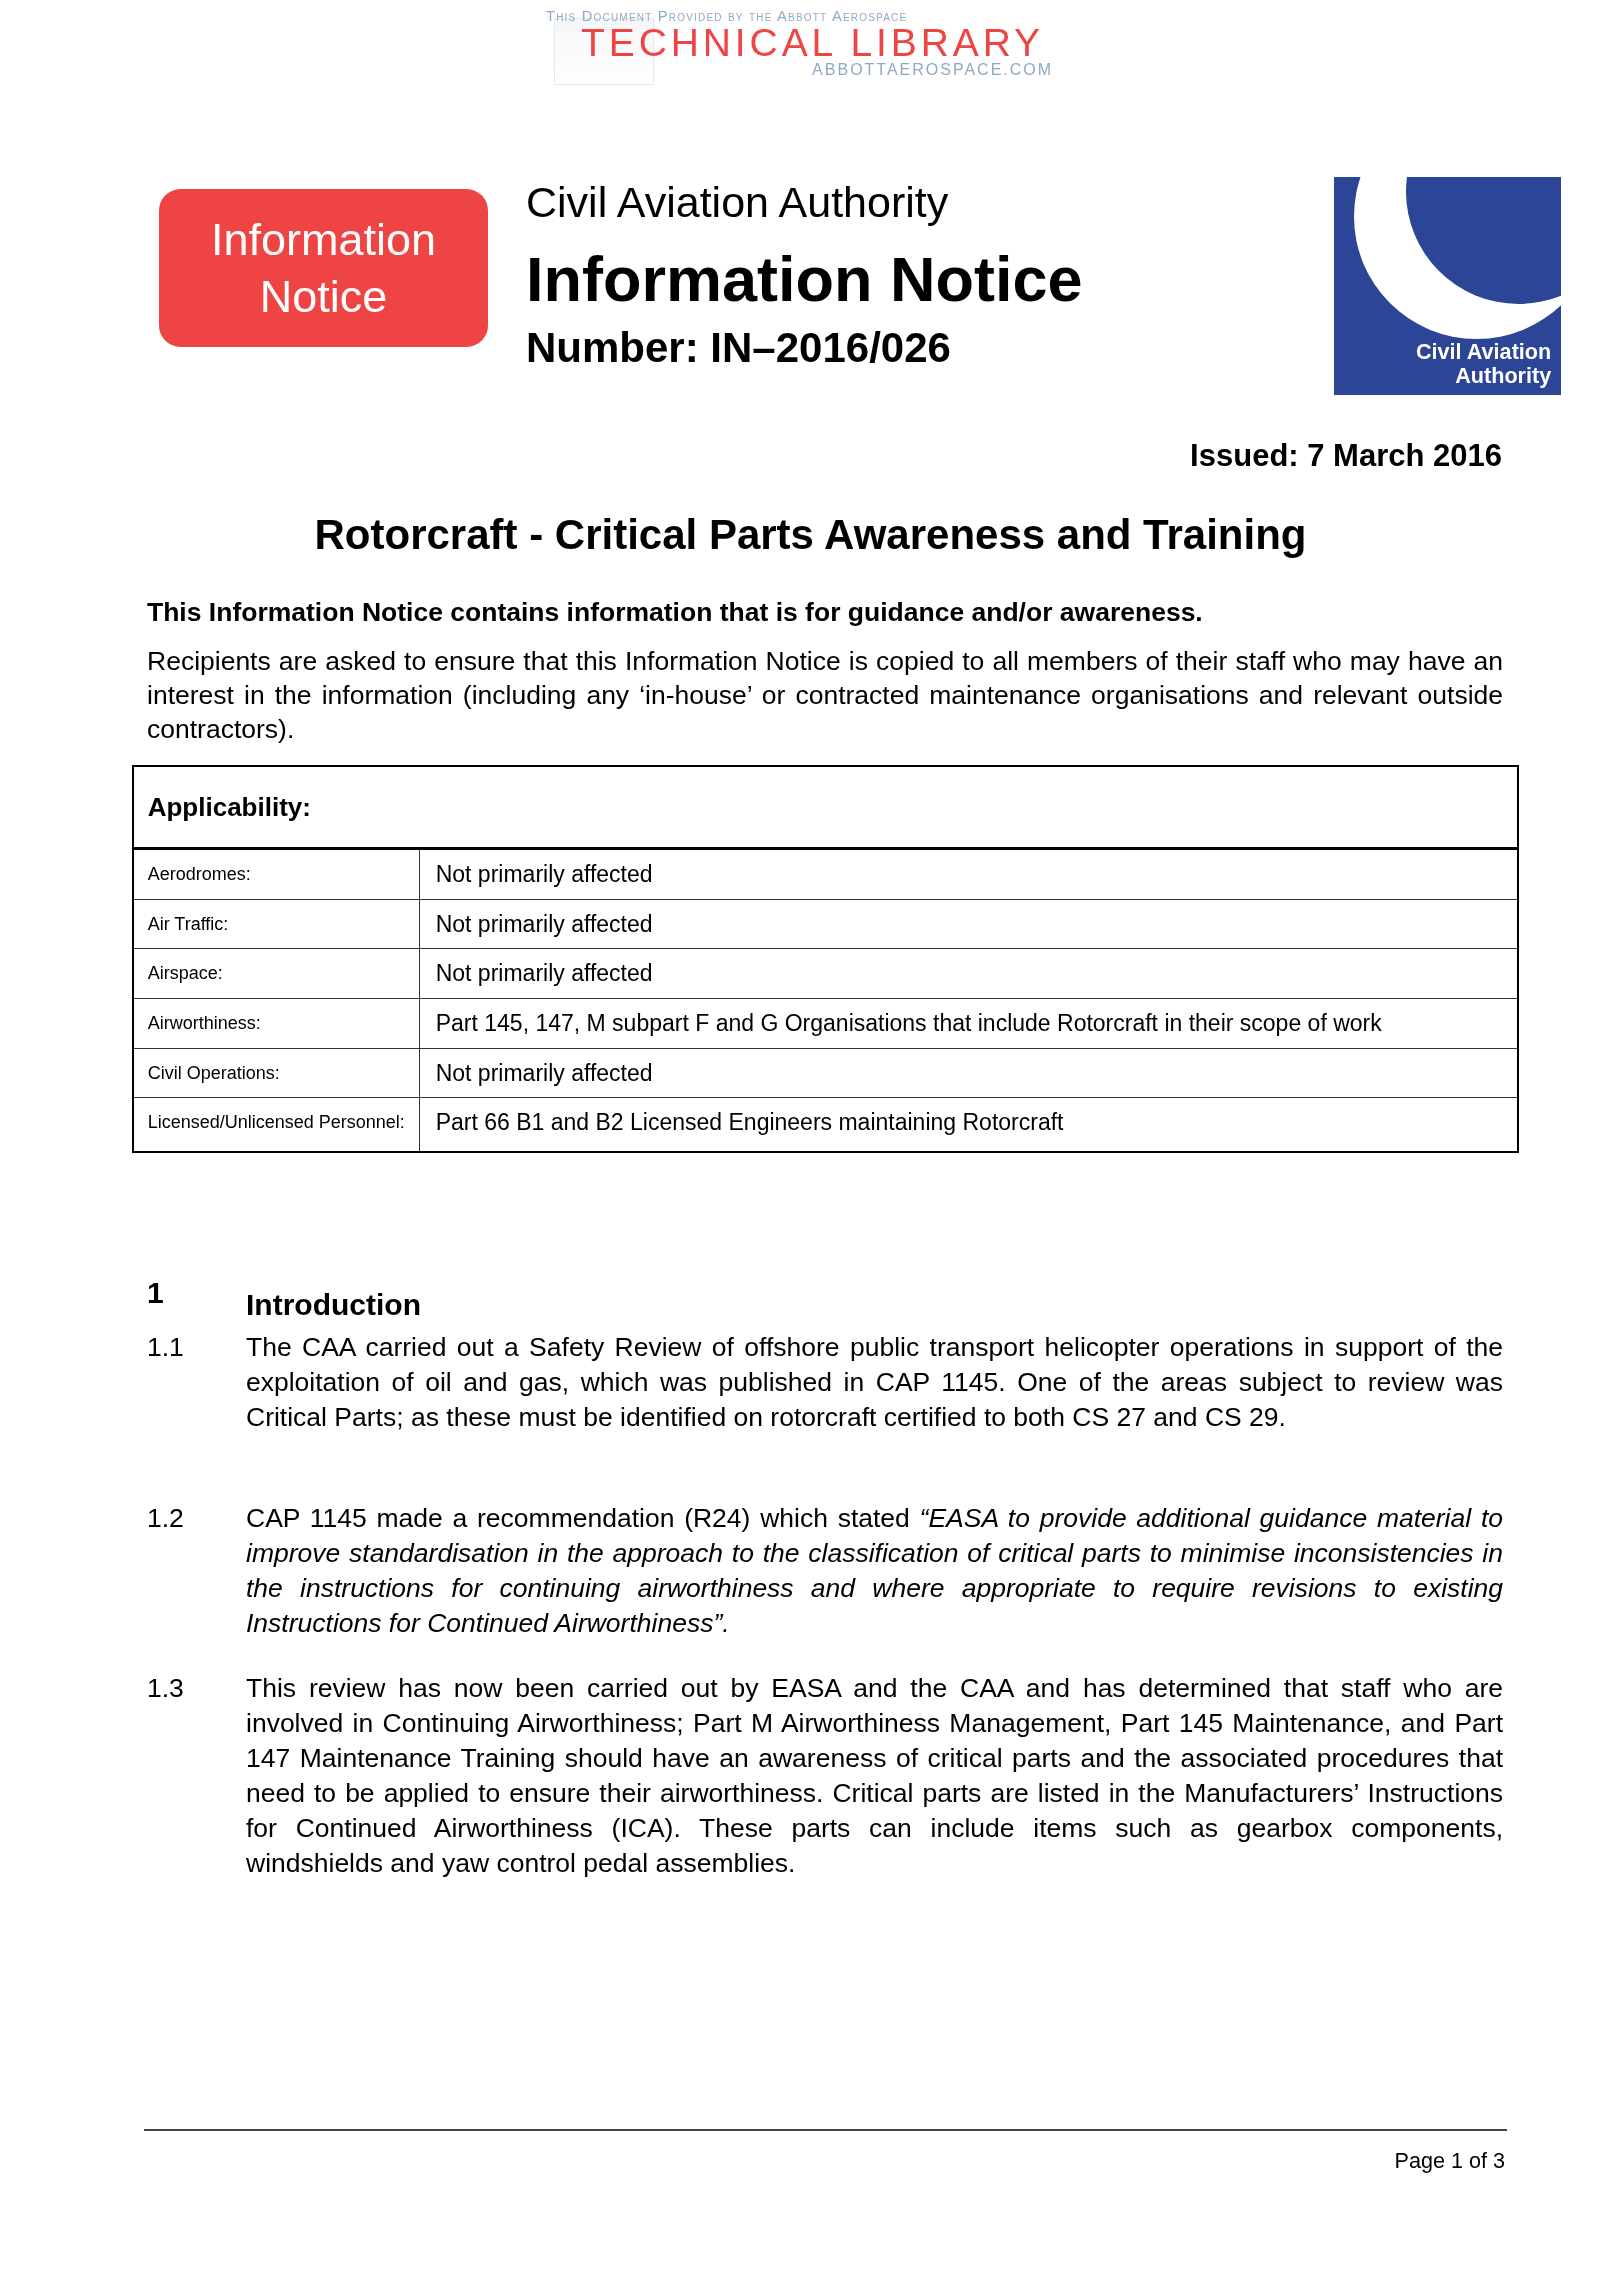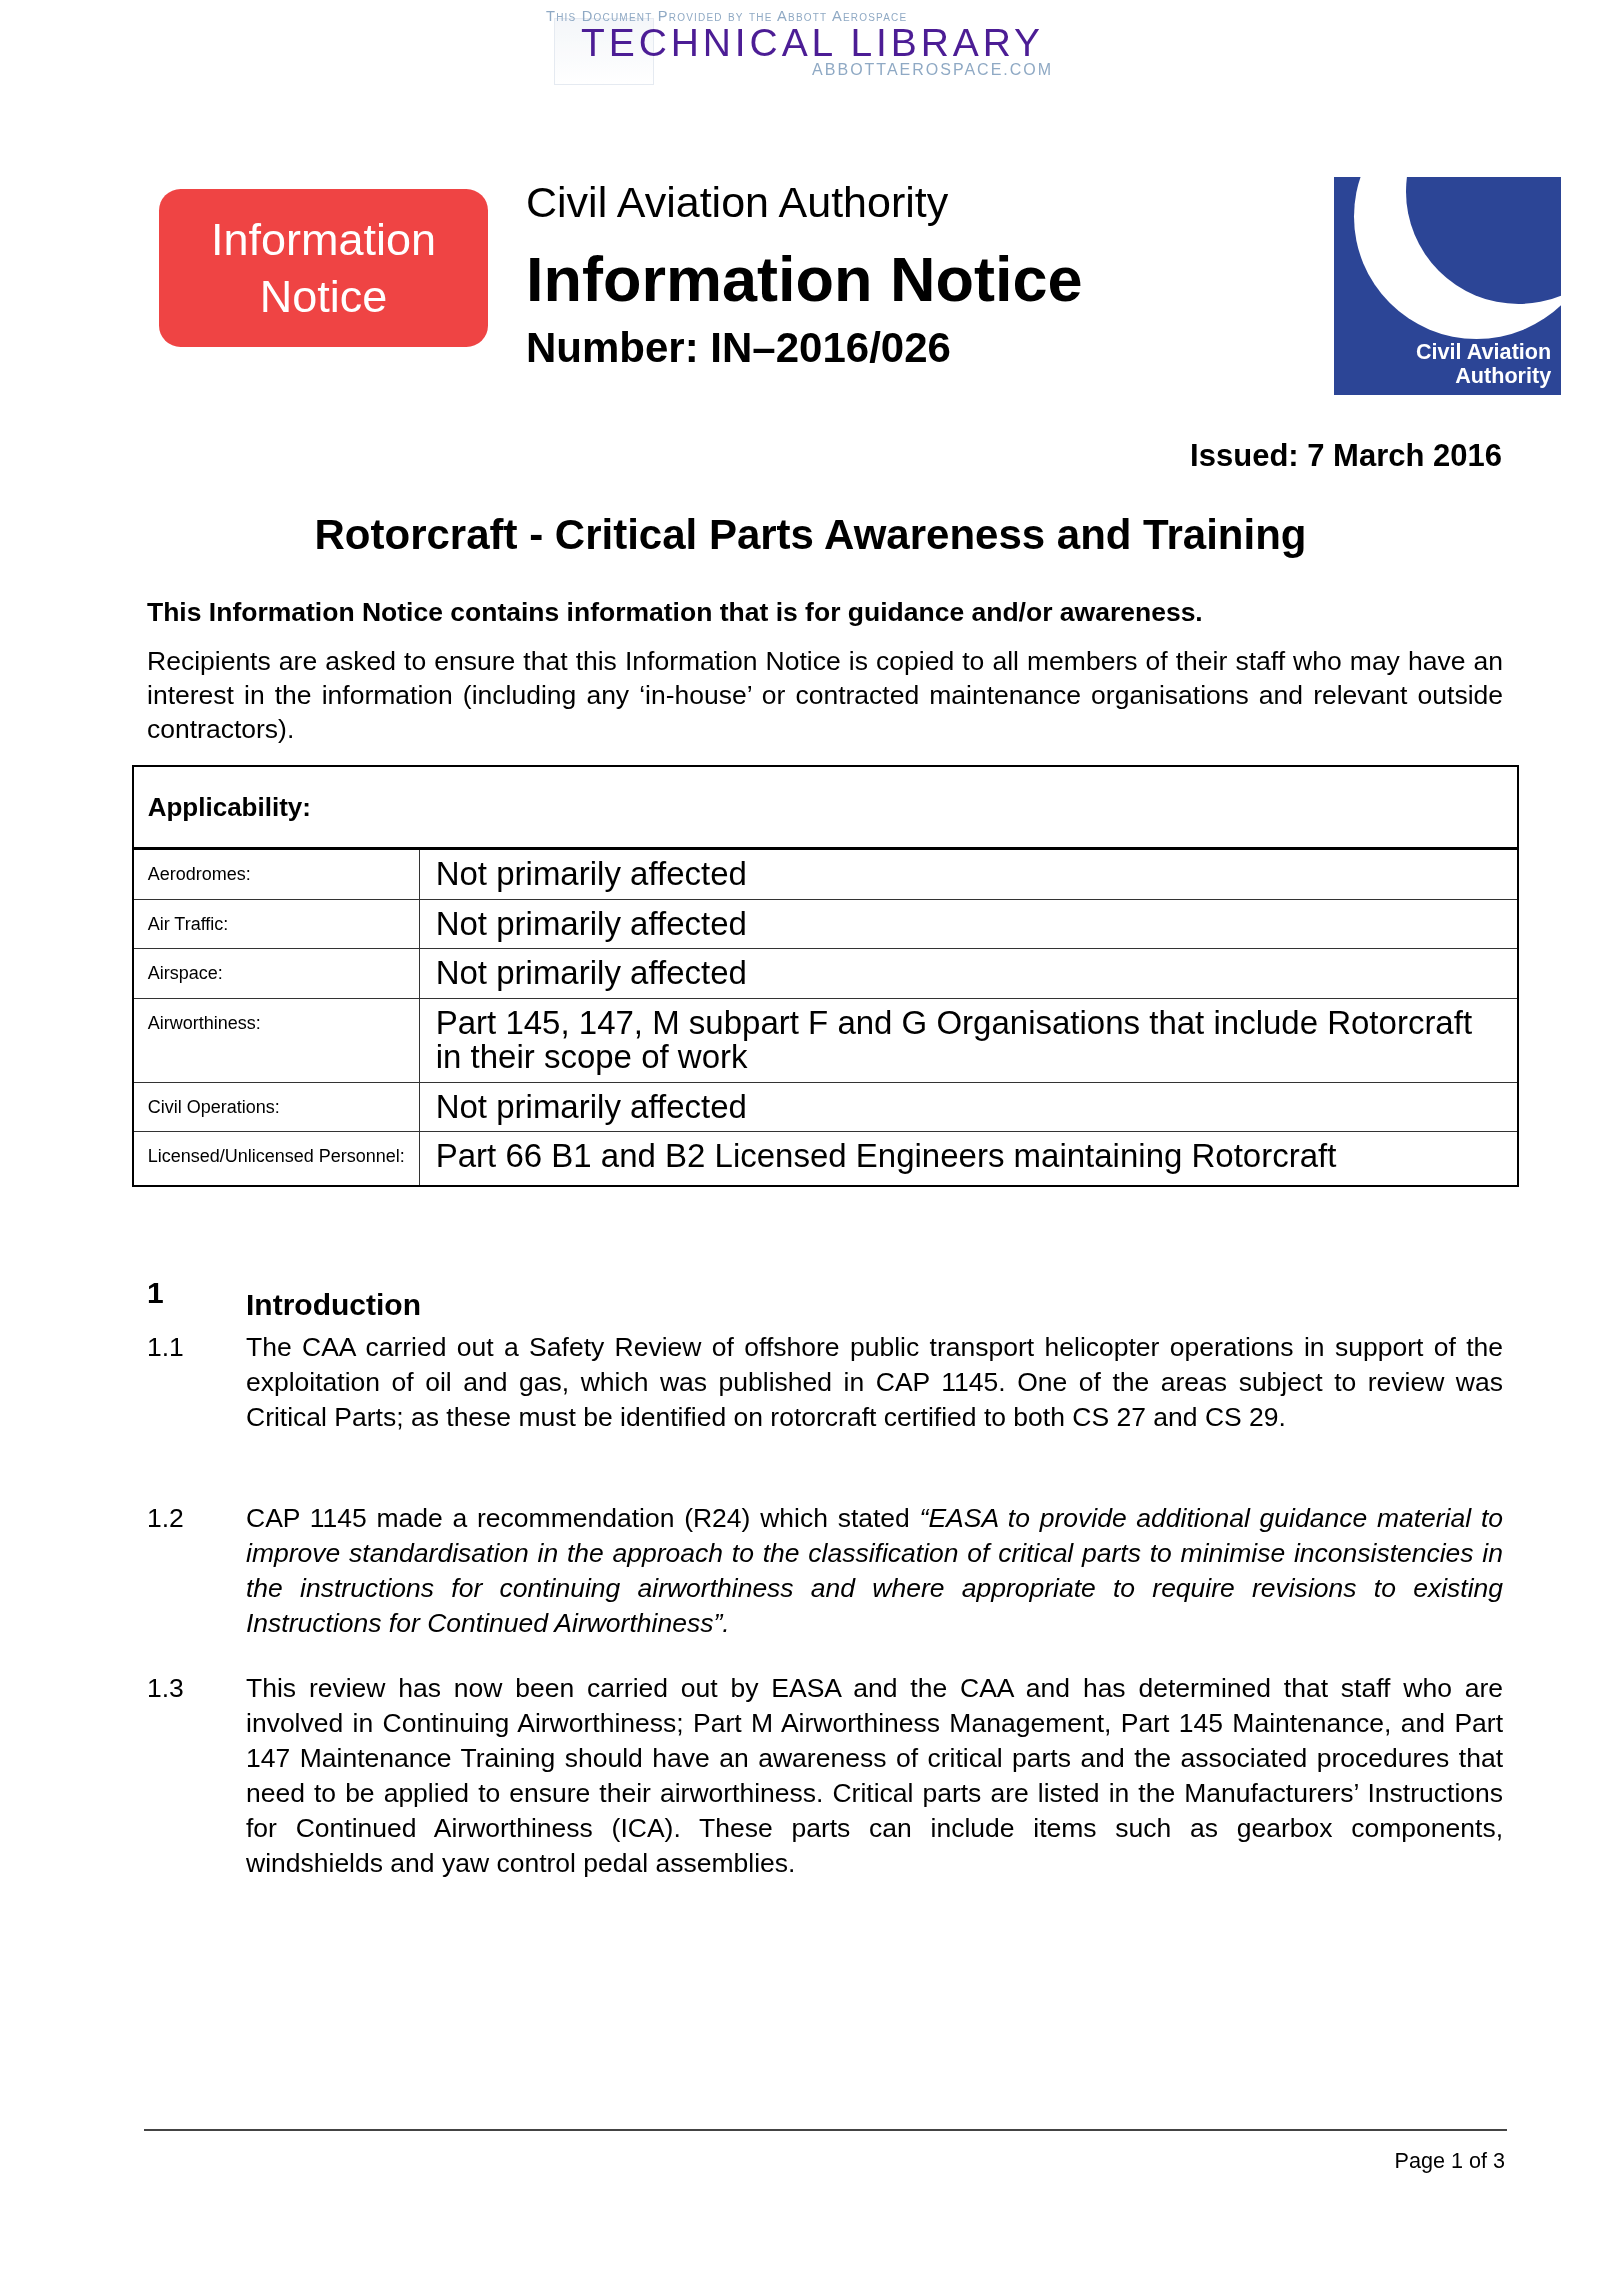--- a/index.html
+++ b/index.html
@@ -5,21 +5,21 @@
   html, body { margin: 0; padding: 0; background: #ffffff; }
   body { width: 1621px; height: 2293px; position: relative; overflow: hidden;
          font-family: "Liberation Sans", "DejaVu Sans", sans-serif; color: #000; }
   .abs { position: absolute; }
 
   
   #watermark { left: 544px; top: 3.9px; width: 515px; height: 80px; }
   #wm-doc { position: absolute; left: 2px; top: 3.9px; font-size: 14.7px; letter-spacing: 1.2px;
             color: #8fa9c4; font-variant: small-caps; white-space: nowrap; }
   #wm-tech { position: absolute; left: 37px; top: 19.6px; font-size: 39px; letter-spacing: 3.9px;
-             color: #4c1d95; white-space: nowrap; line-height: 39px; text-align: right; }
+             color: #ef4444; white-space: nowrap; line-height: 39px; text-align: right; }
   #wm-url { position: absolute; right: 5.9px; top: 57px; font-size: 16px; letter-spacing: 2px;
             color: #8fa9c4; white-space: nowrap; }
   #wm-book { position: absolute; left: 9.8px; top: 13.7px; width: 98px; height: 65px;
              border: 1px solid #dfe6ee; background: linear-gradient(180deg,#f2f5f9,#ffffff); opacity: .8; }
 
   
   #notice-badge { left: 159px; top: 189px; width: 329px; height: 158px; background: #ef4444;
                   border-radius: 21.6px; color: #fff; text-align: center; }
   #notice-badge span { display: block; font-size: 45px; line-height: 57px; }
   #notice-badge .l1 { margin-top: 21.6px; }
@@ -43,21 +43,21 @@
   #recipients { top: 644px; }
 
   
   #app-table { left: 132px; top: 765px; width: 1387px; border: 2.9px solid #000; box-sizing: border-box; }
   #app-header { height: 83px; border-bottom: 3.9px solid #000; box-sizing: border-box;
                 padding: 24.5px 0 0 13.7px; font-size: 26px; font-weight: bold; }
   .app-row { display: flex; border-bottom: 1.5px solid #333; }
   .app-row:last-child { border-bottom: none; }
   .app-label { width: 286px; padding: 6.9px 0 7.8px 13.7px; font-size: 18px; font-weight: normal; line-height: 34px;
                border-right: 1.5px solid #333; box-sizing: border-box; }
-  .app-value { flex: 1; padding: 6.9px 15.7px 7.8px 15.7px; font-size: 33px; line-height: 34px; }
+  .app-value { flex: 1; padding: 6.9px 15.7px 7.8px 15.7px; font-size: 23px; line-height: 34px; }
 
   
   #sec1-num { left: 147px; top: 1276px; font-size: 30px; font-weight: bold; }
   #sec1-title { left: 246px; top: 1276px; font-size: 30px; font-weight: bold; margin-top: 12px; }
   .para-num { position: absolute; left: 147px; font-size: 26.5px; line-height: 34px; }
   .para { position: absolute; left: 246px; width: 1257px; font-size: 26.5px; line-height: 35px; text-align: justify; }
   .para em { font-style: italic; }
 
   #footer-line { left: 144px; top: 2129px; width: 1363px; height: 2px; background: #444; }
   #page-num { right: 116px; top: 2148px; font-size: 21.6px; }

